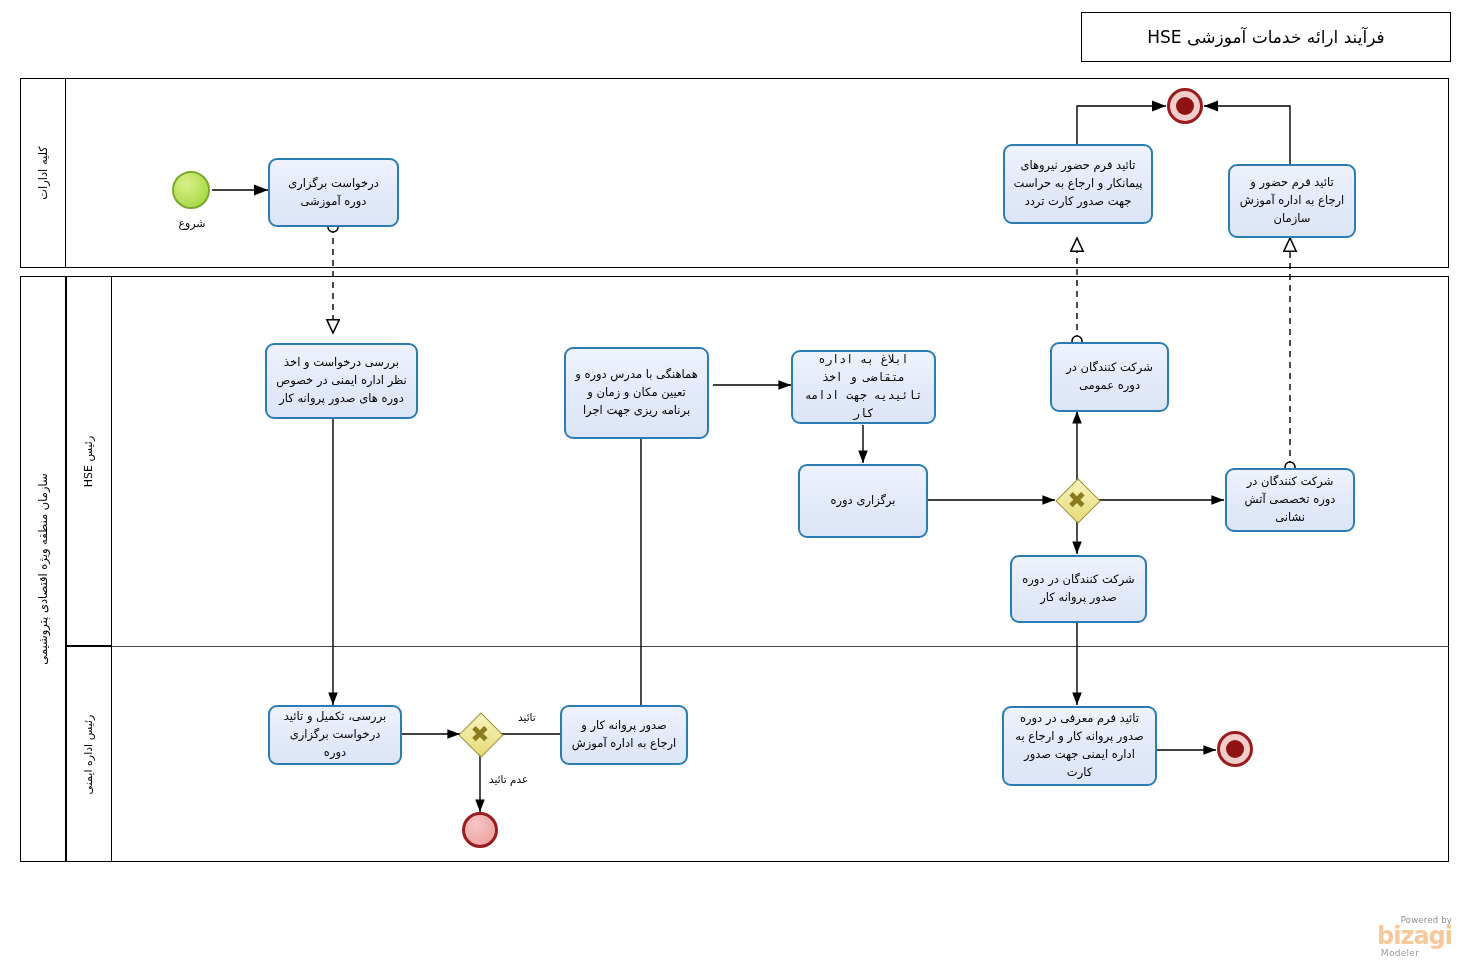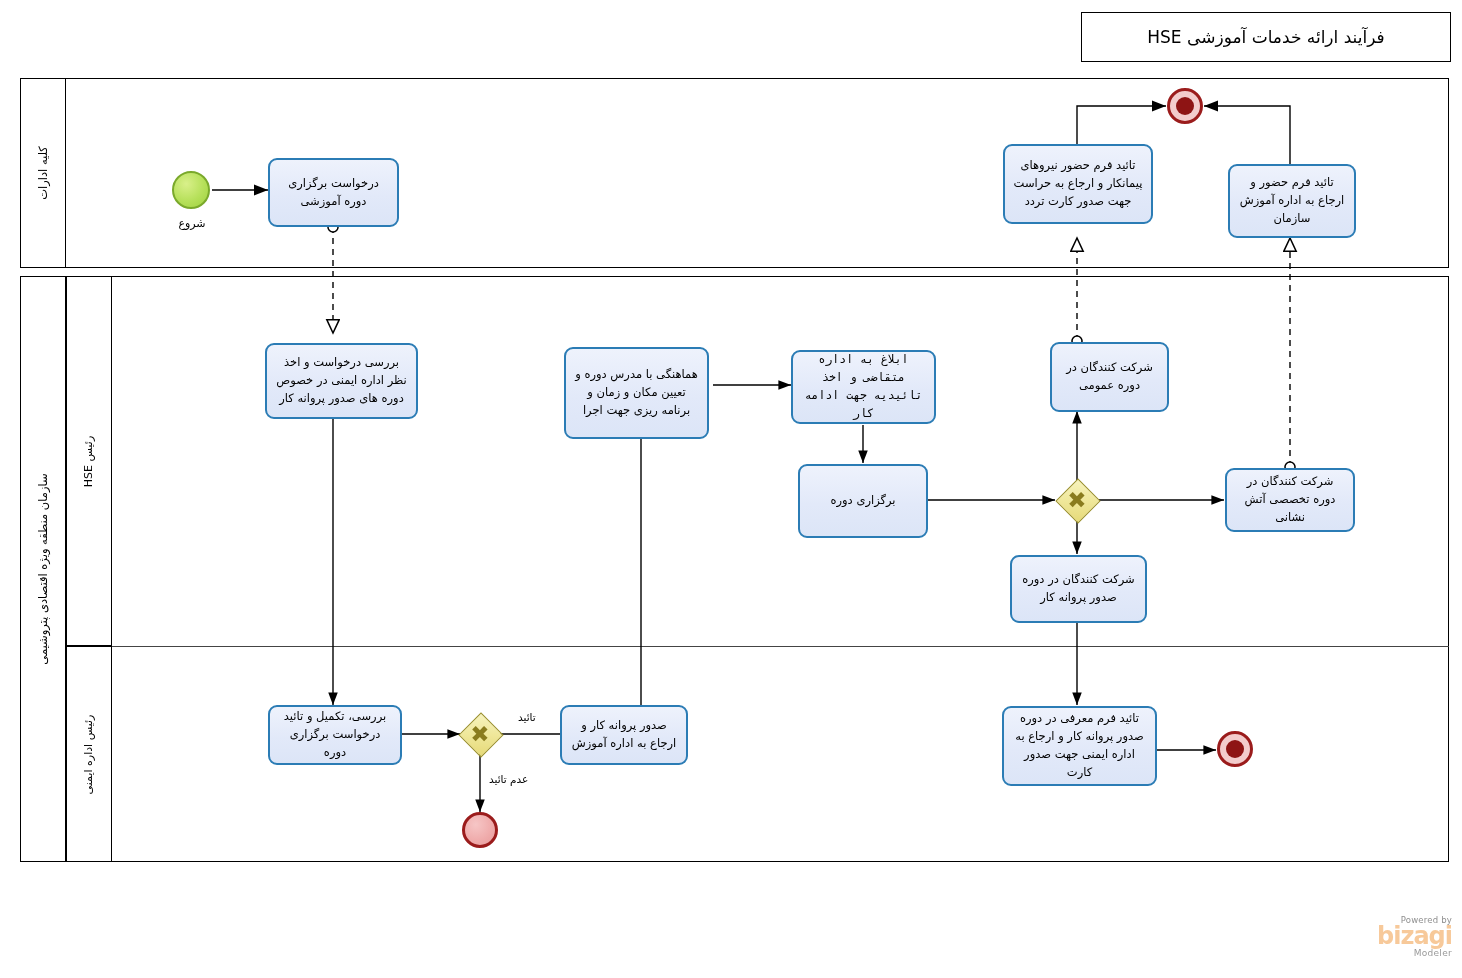--- a/index.html
+++ b/index.html
@@ -64,21 +64,21 @@
   }
   .flow-label{position:absolute;font-size:10.5px;color:#000;direction:rtl;white-space:nowrap;}
 
   
   .svg-layer{position:absolute;left:0;top:0;width:1462px;height:978px;pointer-events:none;}
 
   
   .wm{position:absolute;left:1348px;top:915px;width:104px;height:48px;direction:ltr;text-align:right;}
   .wm .pb{font-size:8.5px;color:#8f8f8f;letter-spacing:.2px;}
   .wm .bz{font-size:24px;color:#f7c99a;line-height:.95;font-weight:bold;letter-spacing:-1px;}
-  .wm .md{font-size:9px;color:#9a9a9a;letter-spacing:.3px;}
+  .wm .md{font-size:9px;color:#9a9a9a;letter-spacing:.3px;text-align:center;}
 </style>
 </head>
 <body>
 
 <div id="stage">
 
   <div class="title-box">فرآیند ارائه خدمات آموزشی HSE</div>
 
   <div class="pool" style="left:20px;top:78px;width:1429px;height:190px;"></div>
   <div class="lane-head big" style="left:20px;top:78px;width:46px;height:190px;">

